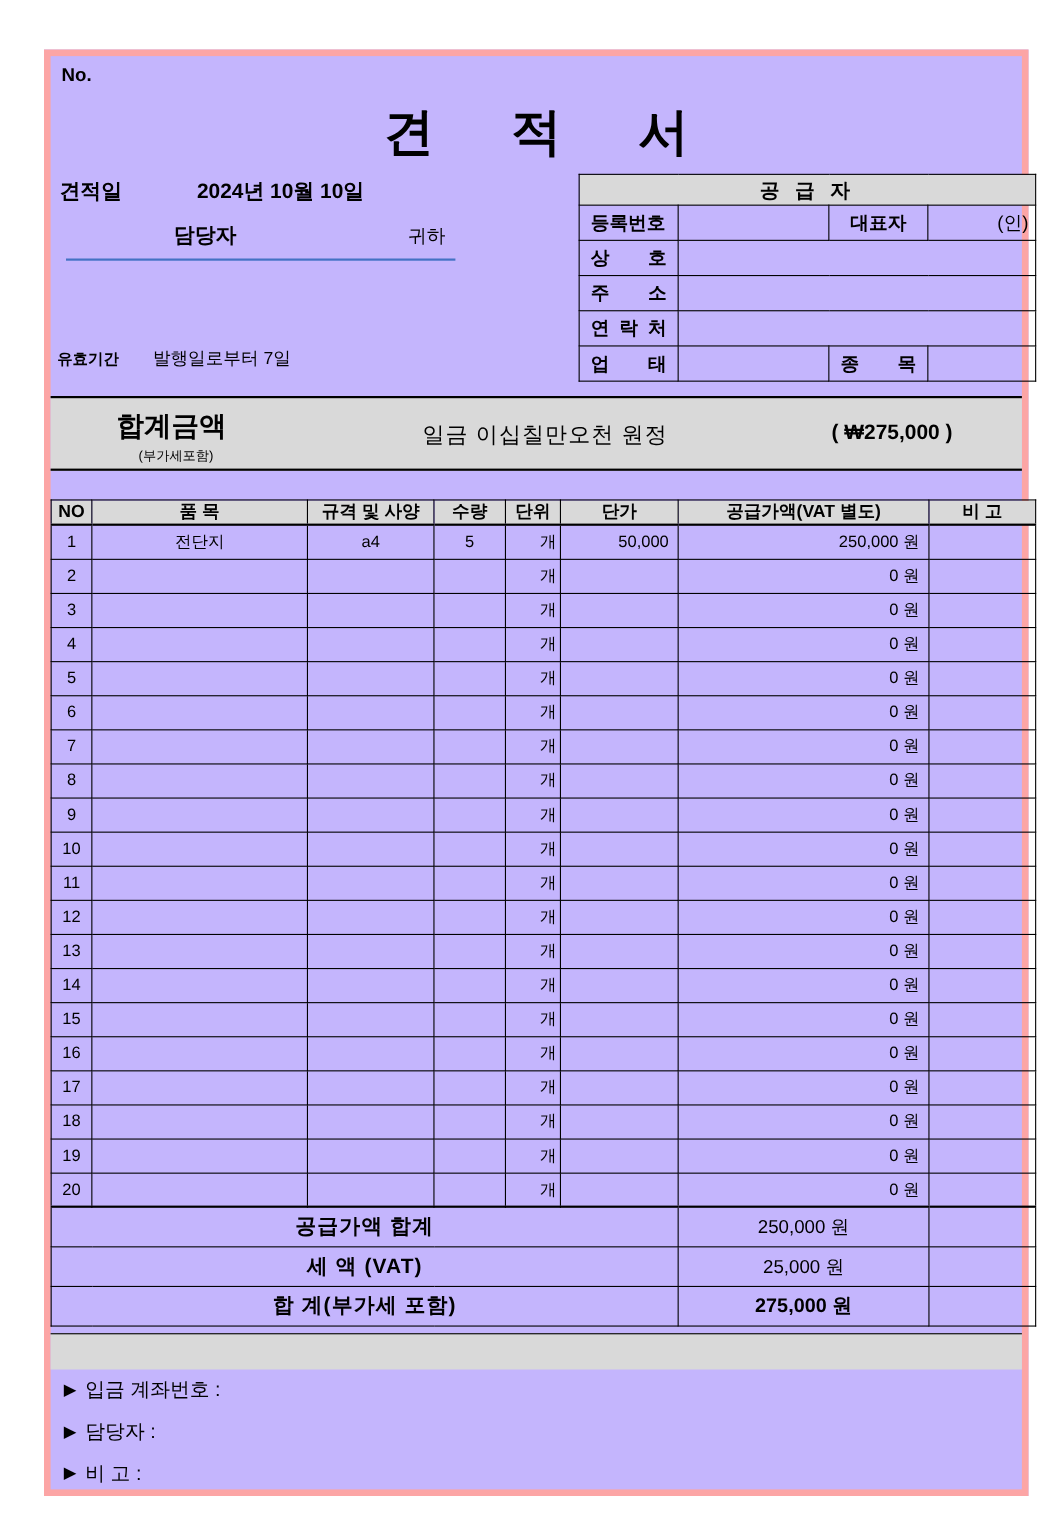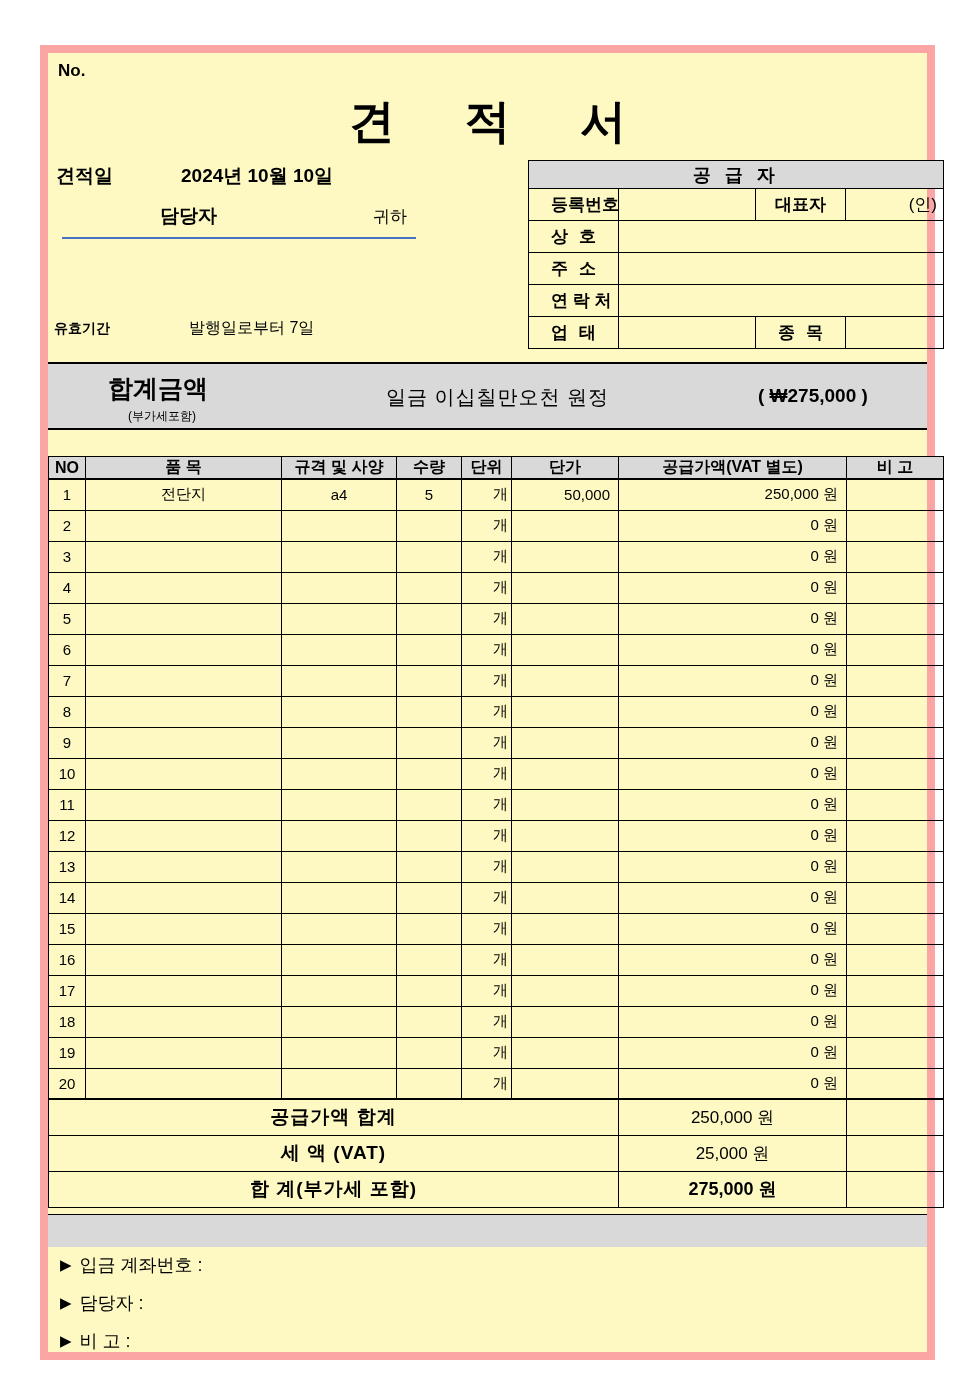--- a/index.html
+++ b/index.html
@@ -6,22 +6,22 @@
   html, body { background: #ffffff; }
   body {
     width: 963px; height: 1396px;
     position: relative;
     font-family: "Liberation Sans", "DejaVu Sans", sans-serif;
     color: #000;
   }
   .frame {
     position: absolute; left: 40px; top: 45px;
     width: 895px; height: 1315px;
-    border: 8px solid #fca5a5;
-    background: #fef9c3;
+    border: 6px solid #fca5a5;
+    background: #c4b5fd;
     text-decoration: underline;
   }
   .abs { position: absolute; }
 
   .no-label { left: 10px; top: 8px; font-size: 17px; font-weight: bold; }
 
   .doc-title {
     left: 0; top: 38px; width: 100%;
     text-align: center;
     font-size: 46px; font-weight: bold;
@@ -30,40 +30,40 @@
   }
 
   .quote-date-label { left: 8px; top: 110px; font-size: 19px; font-weight: bold; }
   .quote-date-value { left: 133px; top: 110px; font-size: 19px; font-weight: bold; text-align: center; }
   .recipient-name  { left: 112px; top: 150px; font-size: 19px; font-weight: bold; }
   .recipient-suffix{ left: 325px; top: 152px; font-size: 17px; }
   .recipient-underline {
     left: 14px; top: 184px; width: 354px; height: 2px;
   }
   .validity-label { left: 6px;  top: 267px; font-size: 14px; font-weight: bold; }
-  .validity-value { left: 93px; top: 265px; font-size: 16px; margin-left: 48px; }
+  .validity-value { left: 93px; top: 265px; font-size: 16px; }
 
   
   .supplier-table {
     position: absolute; left: 480px; top: 107px;
     width: 415px; height: 189px;
     border-collapse: collapse; table-layout: fixed;
   }
   .supplier-table td {
     border: 1.5px solid #000;
     font-size: 17px; height: 32px;
     overflow: hidden; white-space: nowrap;
   }
   .supplier-table td.sup-header {
     height: 28px; font-weight: bold; text-align: center;
     font-size: 18px; letter-spacing: 0.25em;
   }
   .gray { background: #d9d9d9; }
   .lbl { font-weight: bold; }
-  .jlabel { text-align: justify; text-align-last: justify; padding: 0 22px; }
+  .jlabel { text-align: justify; text-align-last: justify; padding: 0 10px; }
   .clabel { text-align: center; }
   .seal { text-align: right; padding-right: 6px; }
 
   
   .total-box {
     left: 0; top: 309px; width: 100%; height: 68px;
     background: #d9d9d9;
     border-top: 2px solid #000; border-bottom: 2px solid #000;
   }
   .total-label    { left: 60px;  top: 8px;  font-size: 25px; font-weight: bold; }

